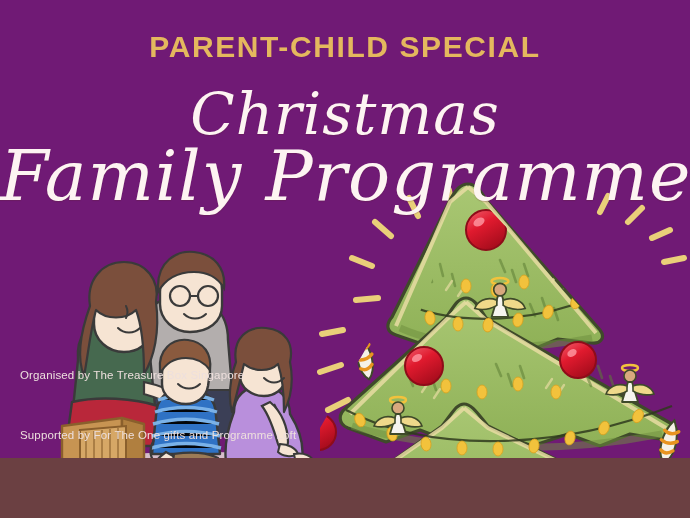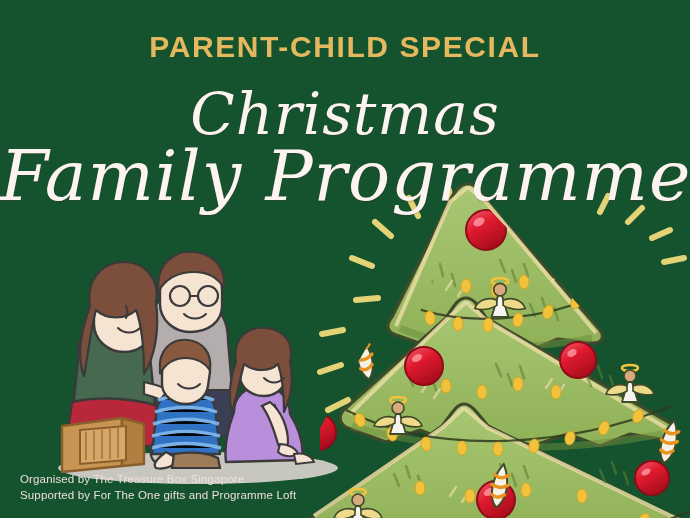--- a/index.html
+++ b/index.html
@@ -3,23 +3,23 @@
 <meta charset="utf-8">
 <style>
   html, body {
     margin: 0;
     padding: 0;
     background: #6b4042;
   }
   #poster {
     position: relative;
     width: 690px;
-    height: 518px;
+    height: 458px;
     overflow: hidden;
-    background: #14532d;
+    background: #701a75;
     font-family: "Liberation Sans", sans-serif;
     user-select: none;
   }
 
   
   .kicker {
     position: absolute;
     left: 0;
     top: 30px;
     width: 690px;
@@ -58,21 +58,21 @@
   .credits {
     position: absolute;
     left: 20px;
     bottom: 15px;
     z-index: 45;
     color: #eddfdd;
     font-size: 11.5px;
     line-height: 15.5px;
     letter-spacing: .15px;
   }
-  .credits div { white-space: nowrap; }
+  .credits div { white-space: nowrap; margin-top: 44px; }
 
   
   .art { position: absolute; inset: 0; z-index: 10; }
   .art svg { display: block; }
   .tree-layer { position: absolute; left: 300px; top: 178px; z-index: 20; }
   .family-layer { position: absolute; left: 48px; top: 240px; z-index: 25; }
 </style>
 </head>
 <body>
 

